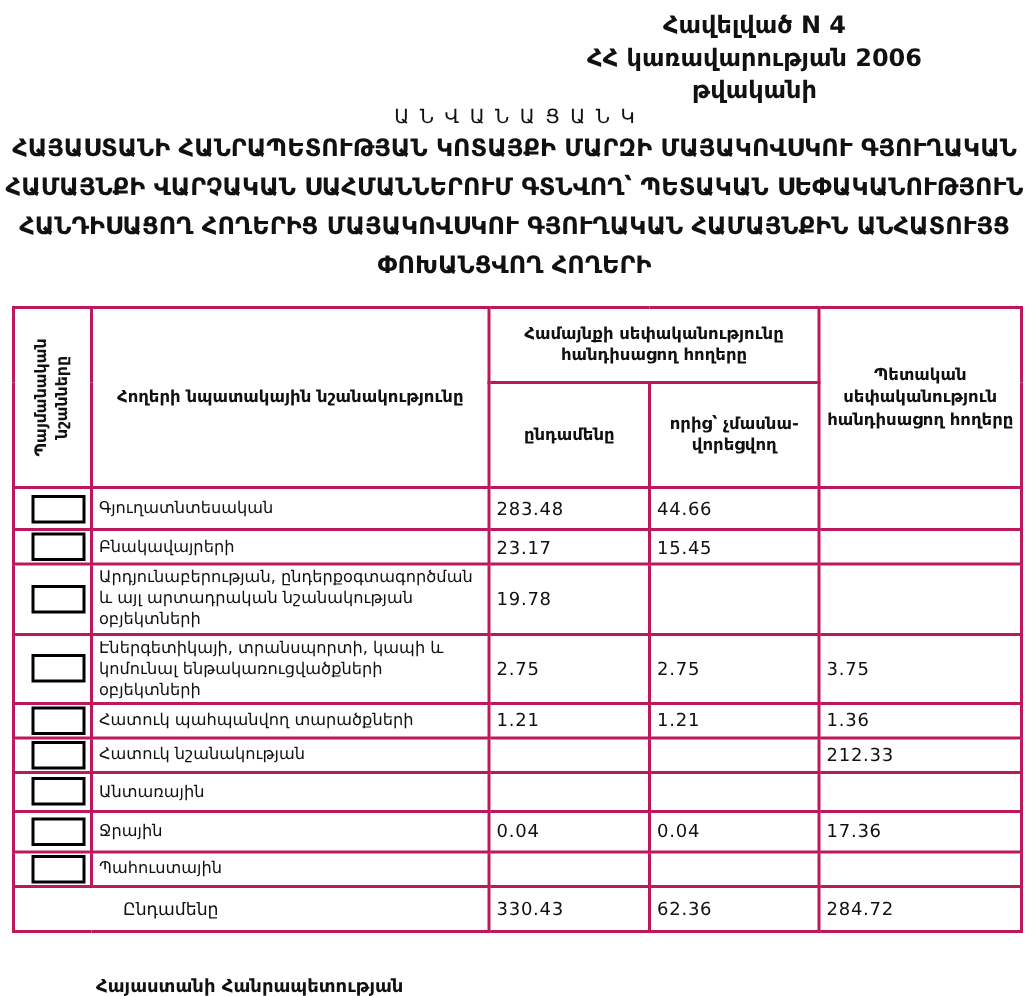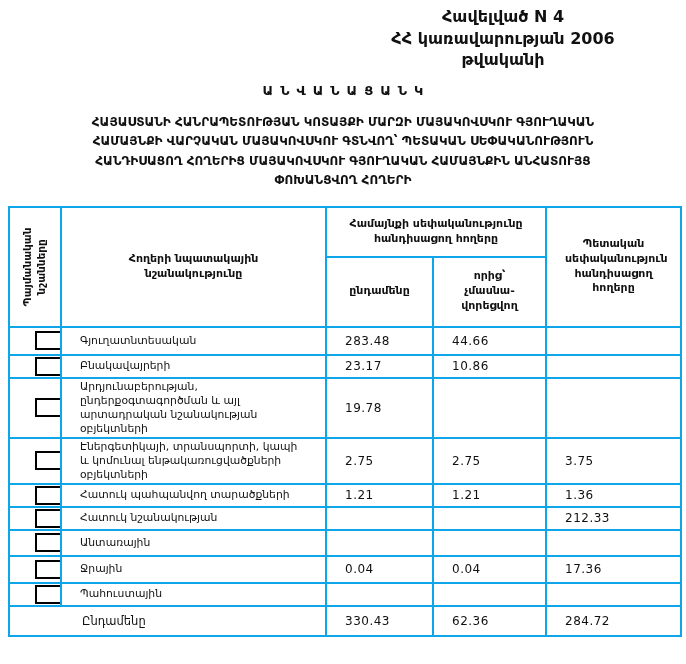--- a/index.html
+++ b/index.html
@@ -7,34 +7,34 @@
     width:686px;height:664px;background:#ffffff;color:#111;
     font-family:"DejaVu Sans",sans-serif;overflow:hidden;
   }
   
   .annex{
     width:290px;margin:6px 38px 0 auto;text-align:center;
     font-size:16px;font-weight:bold;line-height:1.35;
   }
   
   .doc-title{
-    margin-top:12px;text-align:center;font-size:13px;font-weight:bold;
+    text-align:center;font-size:13px;font-weight:normal;
     letter-spacing:7px;text-indent:7px;
   }
   
   .subtitle{
-    margin-top:15px;text-align:center;font-size:12px;font-weight:bold;
+    text-align:center;font-size:16px;font-weight:bold;
     line-height:1.62;
   }
   
   table{
     border-collapse:collapse;table-layout:fixed;
     margin:15px 0 0 8px;width:672px;
   }
-  th,td{border:2px solid #0ea5e9;padding:1px 18px;overflow:hidden;}
+  th,td{border:2px solid #be185d;padding:1px 4px;overflow:hidden;}
   thead th{font-weight:bold;font-size:11px;line-height:1.35;vertical-align:middle;}
   .th-symbols{position:relative;}
   .th-symbols .rot{
     position:absolute;left:50%;top:50%;
     transform:translate(-50%,-50%) rotate(-90deg);
     width:112px;text-align:center;font-size:10.5px;line-height:1.3;font-weight:bold;
   }
   .lbl{font-size:10.8px;line-height:1.3;vertical-align:middle;margin-top:40px;}
   .num{font-size:12px;vertical-align:middle;letter-spacing:.5px;}
   .sym-cell{vertical-align:middle;}
@@ -51,21 +51,21 @@
 
 <div class="annex">
   <div>Հավելված N 4</div>
   <div>ՀՀ կառավարության 2006 թվականի</div>
 </div>
 
 <div class="doc-title">ԱՆՎԱՆԱՑԱՆԿ</div>
 
 <div class="subtitle">
   <div>ՀԱՅԱՍՏԱՆԻ ՀԱՆՐԱՊԵՏՈՒԹՅԱՆ ԿՈՏԱՅՔԻ ՄԱՐԶԻ ՄԱՅԱԿՈՎՍԿՈՒ ԳՅՈՒՂԱԿԱՆ</div>
-  <div>ՀԱՄԱՅՆՔԻ ՎԱՐՉԱԿԱՆ ՄԱՅԱԿՈՎՍԿՈՒ ԳՏՆՎՈՂ՝ ՊԵՏԱԿԱՆ ՍԵՓԱԿԱՆՈՒԹՅՈՒՆ</div>
+  <div>ՀԱՄԱՅՆՔԻ ՎԱՐՉԱԿԱՆ ՍԱՀՄԱՆՆԵՐՈՒՄ ԳՏՆՎՈՂ՝ ՊԵՏԱԿԱՆ ՍԵՓԱԿԱՆՈՒԹՅՈՒՆ</div>
   <div>ՀԱՆԴԻՍԱՑՈՂ ՀՈՂԵՐԻՑ ՄԱՅԱԿՈՎՍԿՈՒ ԳՅՈՒՂԱԿԱՆ ՀԱՄԱՅՆՔԻՆ ԱՆՀԱՏՈՒՅՑ</div>
   <div>ՓՈԽԱՆՑՎՈՂ ՀՈՂԵՐԻ</div>
 </div>
 
 <table>
   <colgroup>
     <col style="width:52px">
       <col style="width:265px">
       <col style="width:107px">
     <col style="width:113px">
@@ -94,21 +94,21 @@
       <td class="num">283.48</td>
       <td class="num">44.66</td>
       <td class="num"></td>
     </tr>
     <tr style="height:15px">
       <td class="sym-cell">
           <div class="sym-box"></div>
         </td>
       <td class="lbl">Բնակավայրերի</td>
       <td class="num">23.17</td>
-      <td class="num">10.86</td>
+      <td class="num">15.45</td>
       <td class="num"></td>
     </tr>
     <tr style="height:40px">
       <td class="sym-cell">
           <div class="sym-box"></div>
         </td>
       <td class="lbl">Արդյունաբերության, ընդերքօգտագործման և այլ արտադրական նշանակության օբյեկտների</td>
       <td class="num">19.78</td>
       <td class="num"></td>
       <td class="num"></td>

